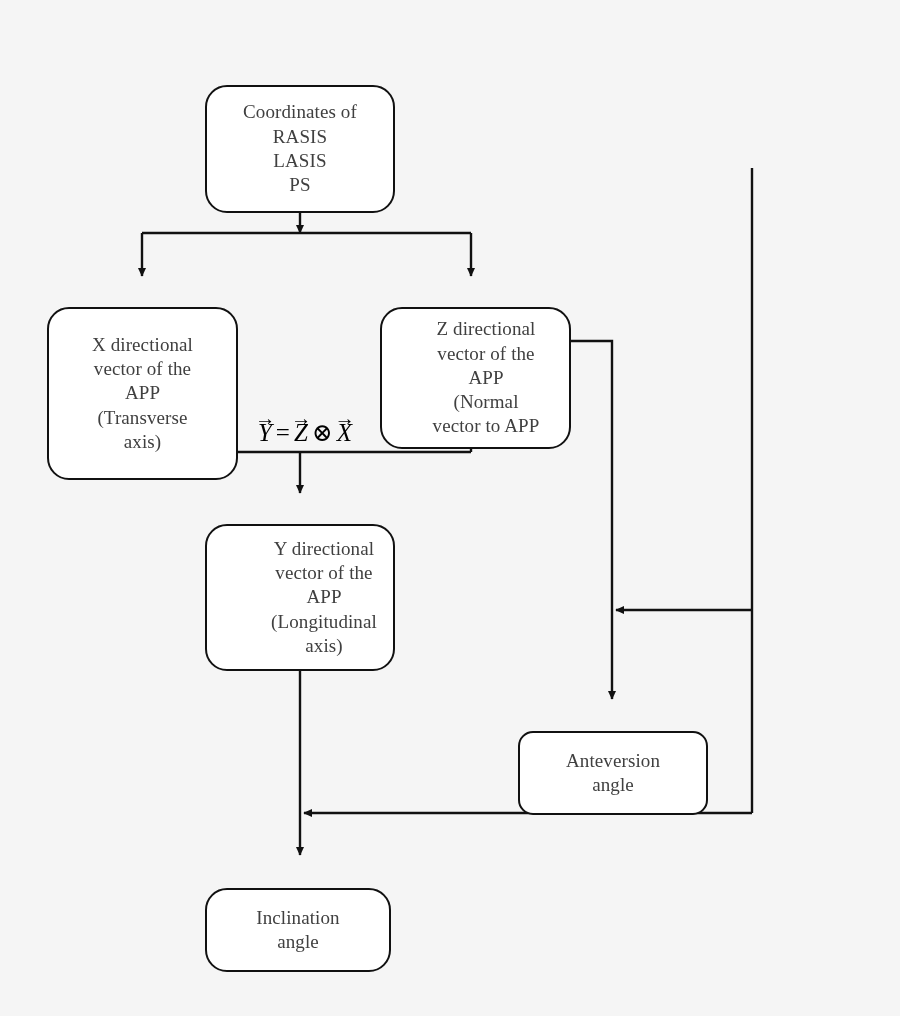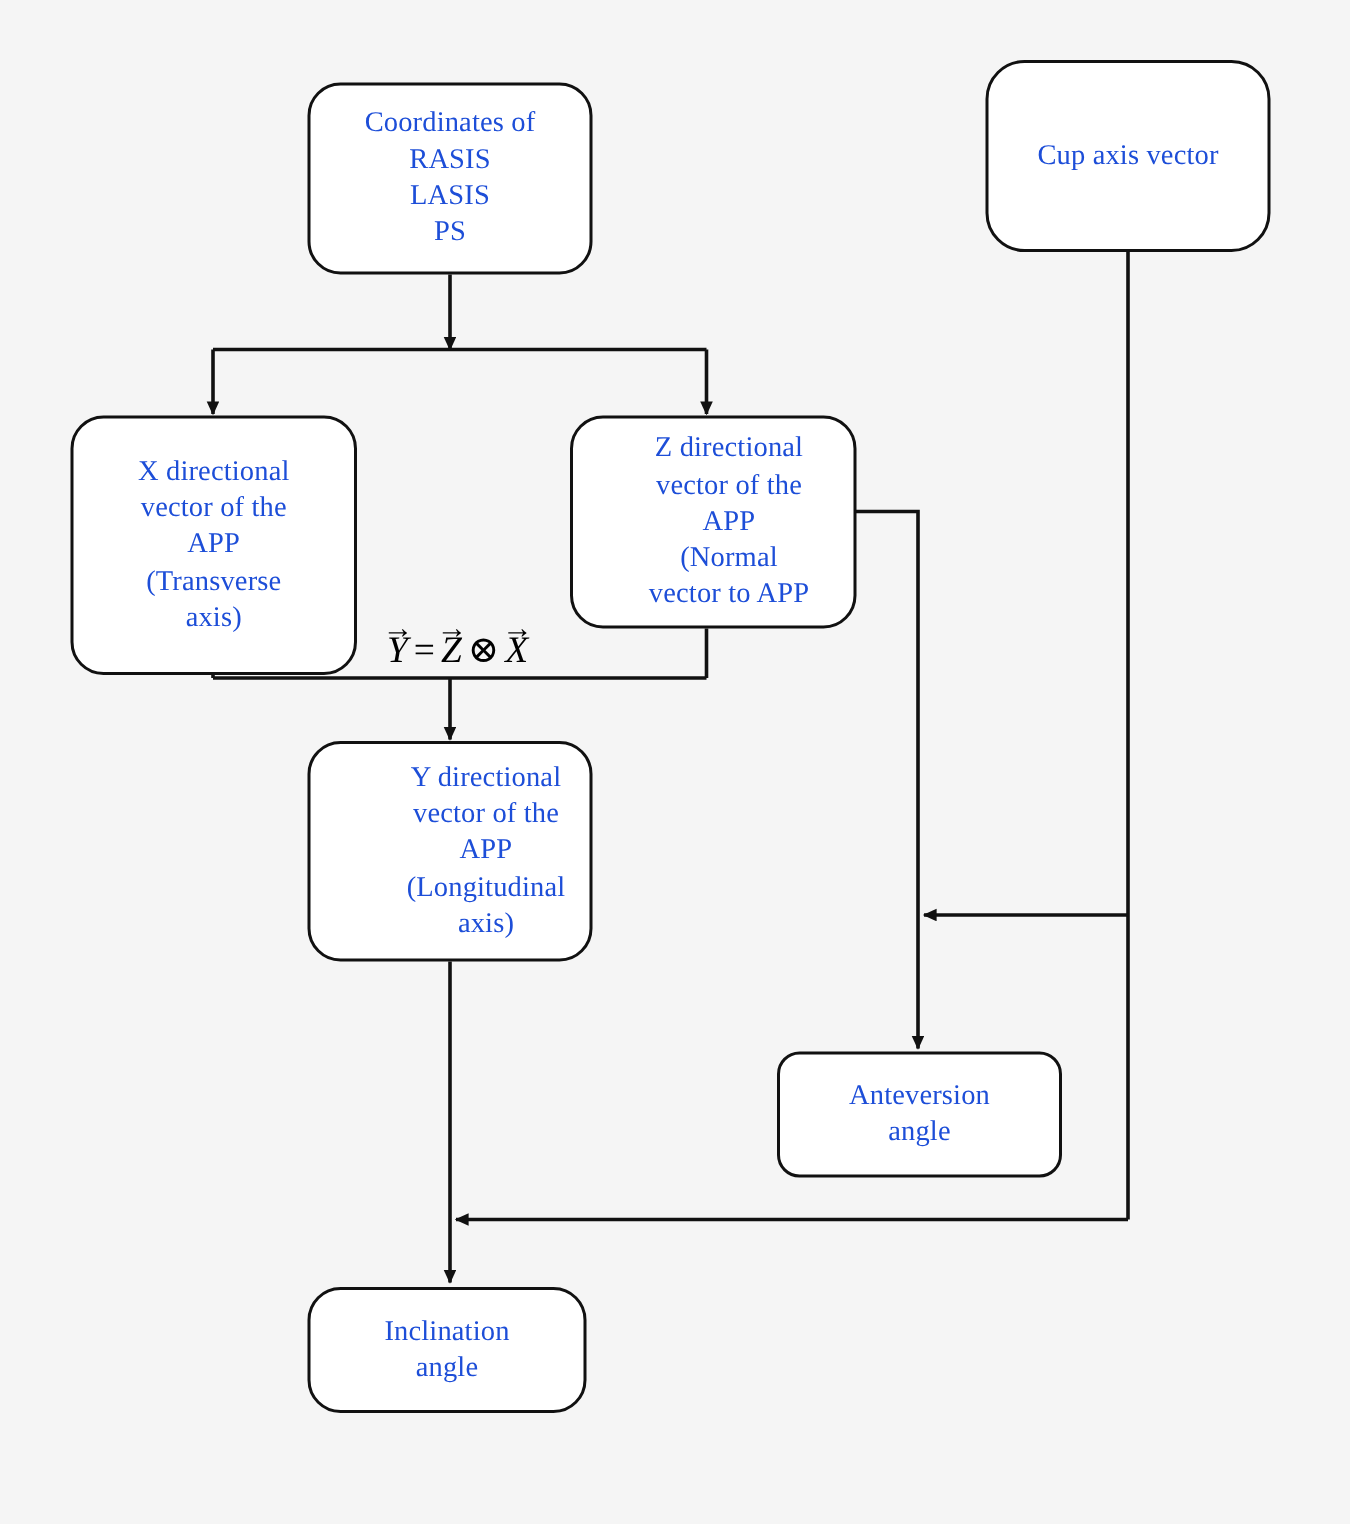--- a/index.html
+++ b/index.html
@@ -26,25 +26,26 @@
   .node {
     position: absolute;
     box-sizing: border-box;
     background: #ffffff;
     border: 2.2px solid #111111;
     border-radius: 22px;
     display: flex;
     align-items: center;
     justify-content: center;
     text-align: center;
-    color: #1d4ed8;
+    color: #404040;
     font-size: 19px;
     line-height: 1.28;
     letter-spacing: 0.1px;
     white-space: pre-line;
+    margin-top: 30px;
   }
   .node.cup { border-radius: 26px; }
   .formula {
     position: absolute;
     color: #000000;
     font-size: 25px;
     font-family: "Liberation Serif", "DejaVu Serif", serif;
     white-space: nowrap;
     text-align: center;
   }
@@ -107,23 +108,20 @@
     </g>
   </svg>
 
   <div class="node" style="left:205px; top:55px; width:190px; height:128px;">
     <span>Coordinates of
 RASIS
 LASIS
 PS</span>
   </div>
 
-  <div class="node cup" style="left:657px; top:40px; width:190px; height:128px;">
-    <span>Cup axis vector</span>
-  </div>
 
   <div class="node" style="left:47px; top:277px; width:191px; height:173px;">
     <span>X directional
 vector of the
 APP
 (Transverse
 axis)</span>
   </div>
 
   <div class="node" style="left:380px; top:277px; width:191px; height:142px;padding-left:21px;">

